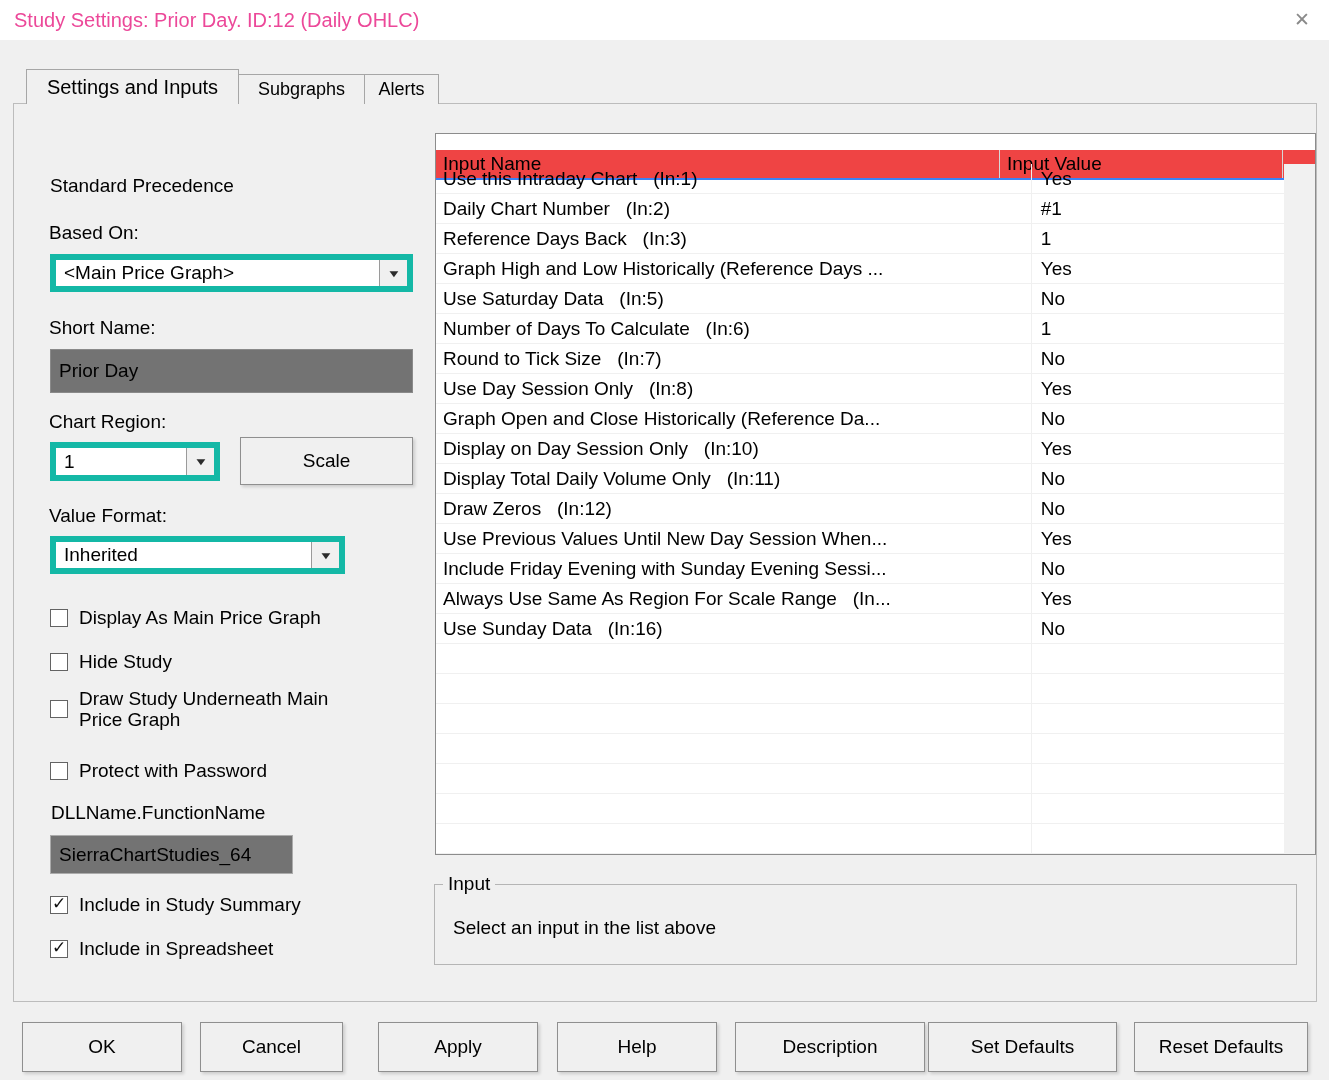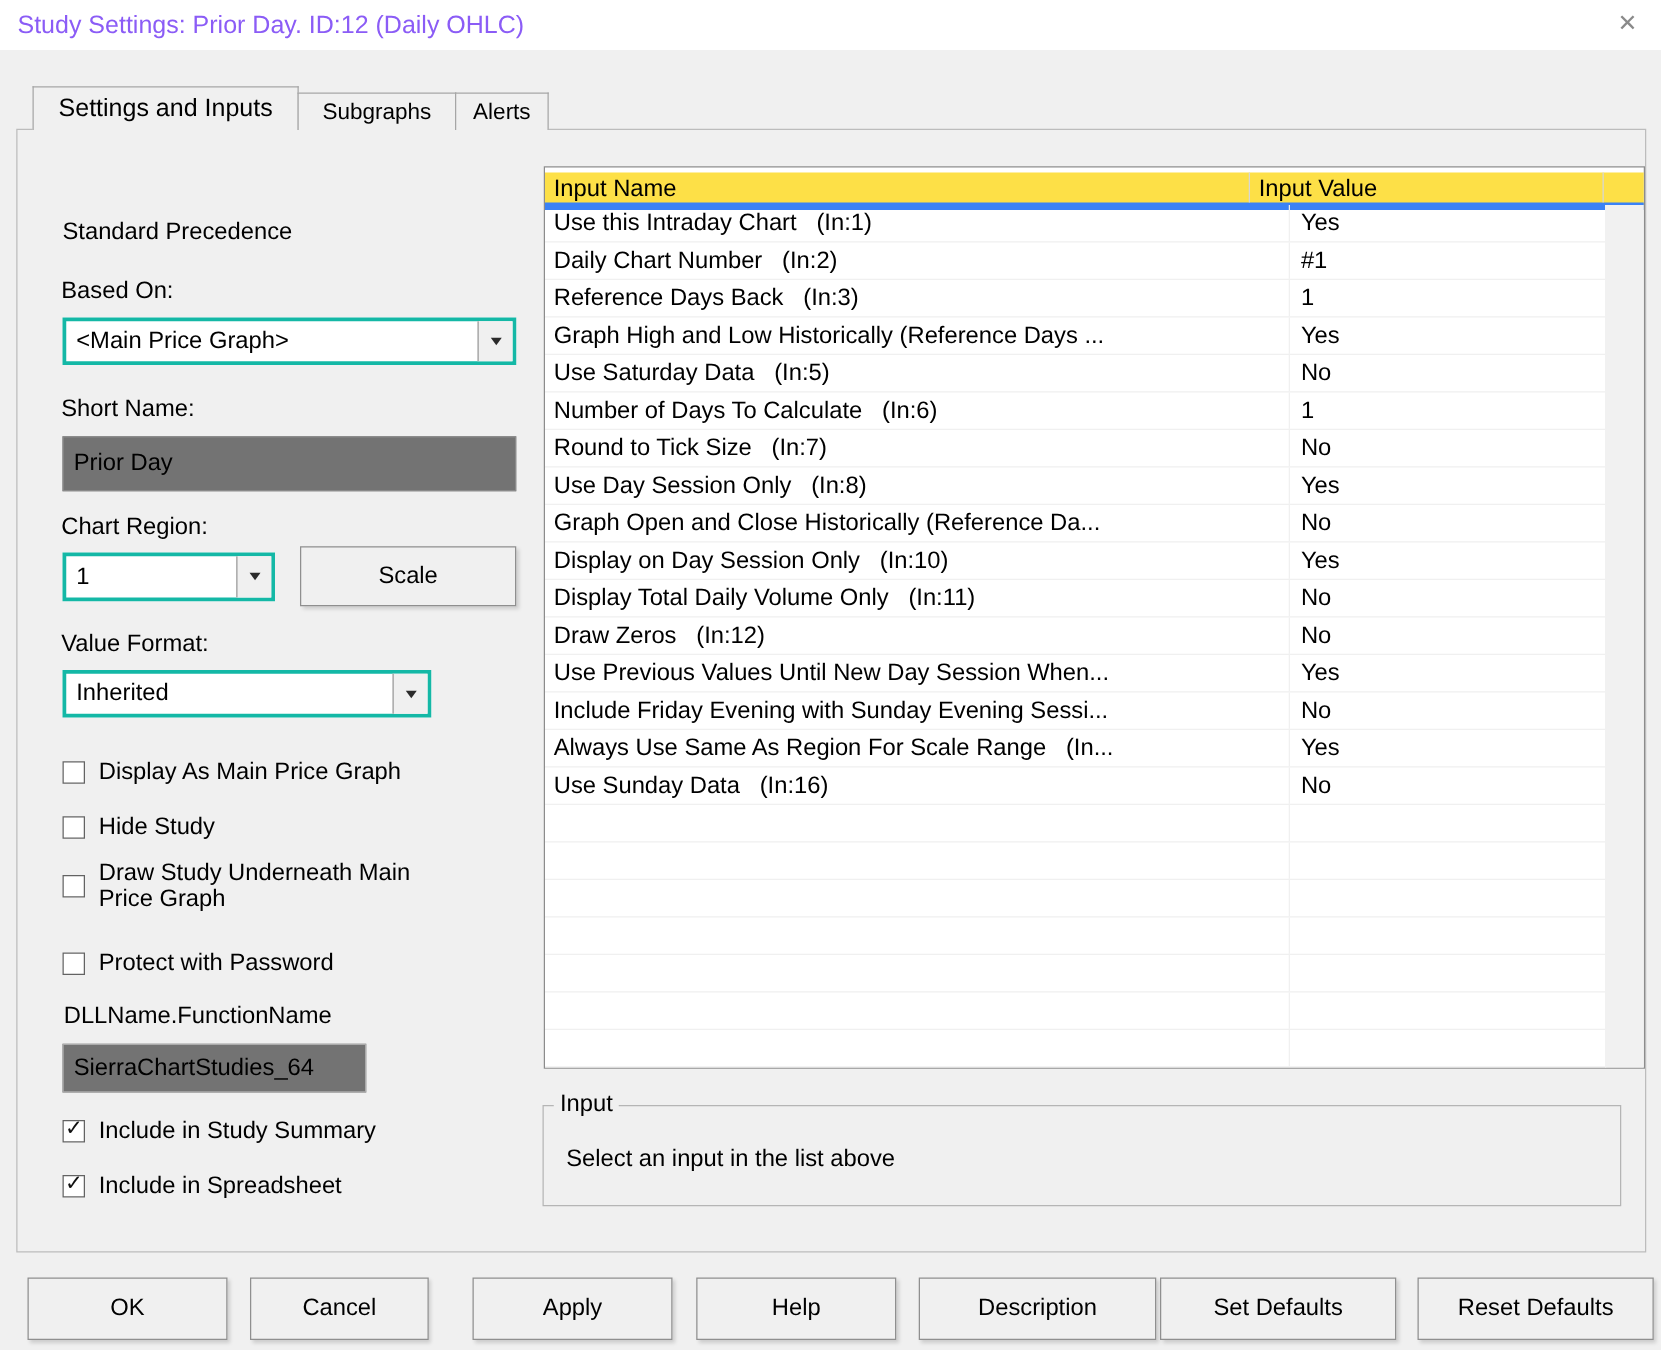--- a/index.html
+++ b/index.html
@@ -1,52 +1,52 @@
 <!DOCTYPE html>
 <html><head>
 <meta charset="utf-8">
 <style>
   html,body{margin:0;padding:0;background:#ffffff;}
   .window{position:relative;width:1329px;height:1080px;background:#f0f0f0;overflow:hidden;
           font-family:"Liberation Sans","DejaVu Sans",sans-serif;color:#000;}
   
   .titlebar{position:absolute;left:0;top:0;width:1329px;height:40px;background:#ffffff;}
-  .titletext{position:absolute;left:14px;top:0;line-height:40px;font-size:20px;color:#8b5cf6;white-space:pre;}
+  .titletext{position:absolute;left:14px;top:0;line-height:40px;font-size:20px;color:#ec4899;white-space:pre;}
   .closebtn{position:absolute;right:12px;top:5px;width:30px;height:30px;text-align:center;line-height:30px;
             color:#8a8a8a;font-size:19px;cursor:default;}
   
   .pane{position:absolute;left:13px;top:103px;width:1304px;height:899px;background:#f0f0f0;
         border:1px solid #bcbcbc;box-sizing:border-box;}
   .tab{position:absolute;box-sizing:border-box;background:#f0f0f0;border:1px solid #a6a6a6;border-bottom:none;
        text-align:center;z-index:2;white-space:nowrap;}
   .tab-active{left:26px;top:69px;width:213px;height:35px;font-size:20px;line-height:34px;}
   .tab-i1{left:238px;top:74px;width:127px;height:30px;font-size:18px;line-height:29px;}
   .tab-i2{left:364px;top:74px;width:75px;height:30px;font-size:18px;line-height:29px;}
   
   .lbl{position:absolute;font-size:19px;white-space:pre;z-index:3;}
-  .combo{position:absolute;background:#fff;border:3px solid #14b8a6;box-sizing:border-box;z-index:3;}
+  .combo{position:absolute;background:#fff;border:6px solid #14b8a6;box-sizing:border-box;z-index:3;}
   .combo .val{position:absolute;left:8px;top:0;bottom:0;right:30px;display:flex;align-items:center;
               font-size:19px;white-space:pre;overflow:hidden;}
   .combo .arrowbox{position:absolute;right:0;top:0;bottom:0;width:27px;background:#f0f0f0;
                    border-left:1px solid #9a9a9a;display:flex;align-items:center;justify-content:center;}
   .combo .arr{font-size:10px;color:#2b2b2b;transform:scaleX(1.5);}
   .textbox{position:absolute;background:#737373;border:1px solid #8a8a8a;box-sizing:border-box;font-size:19px;
            display:flex;align-items:center;padding-left:8px;white-space:pre;z-index:3;}
   .pushbtn{position:absolute;background:#f0f0f0;border:1px solid #8f8f8f;box-sizing:border-box;font-size:19px;
            display:flex;align-items:center;justify-content:center;box-shadow:2px 2px 3px rgba(0,0,0,0.15);z-index:3;}
   .cbrow{position:absolute;display:flex;align-items:center;gap:11px;z-index:3;}
   .cbbox{width:18px;height:18px;background:#fff;border:1px solid #636363;box-sizing:border-box;
          position:relative;flex:none;}
   .cbbox .mark{position:absolute;left:1px;top:-4px;font-size:17px;color:#101010;}
   .cblabel{font-size:19px;line-height:26px;}
   
   .table{position:absolute;left:435px;top:133px;width:881px;height:722px;background:#fff;
          border:1px solid #8c8c8c;box-sizing:border-box;z-index:3;}
-  .thead{position:absolute;left:0;top:4px;right:0;height:30px;background:#fde047;
-         border-bottom:6px solid #3b82f6;box-sizing:border-box;display:flex;}
+  .thead{position:absolute;left:0;top:16px;right:0;height:30px;background:#ef4444;
+         border-bottom:2px solid #3b82f6;box-sizing:border-box;display:flex;}
   .th{box-sizing:border-box;font-size:19px;padding-left:7px;line-height:28px;border-right:1px solid #d6d6d6;
       white-space:pre;overflow:hidden;}
   .th-name{width:564px;}
   .th-value{width:283px;}
   .th-fill{flex:1;border-right:none;}
   .tbody{position:absolute;left:0;top:30px;bottom:0;width:849px;}
   .trow{height:30px;box-sizing:border-box;border-bottom:1px solid #f0f0f0;display:flex;}
   .td{box-sizing:border-box;font-size:19px;line-height:29px;white-space:pre;overflow:hidden;}
   .td-name{width:672px;border-right:1px solid #f0f0f0;padding-left:7px;}
   .td-value{width:285px;padding-left:9px;}
@@ -57,21 +57,21 @@
   .gtitle{position:absolute;left:8px;top:-12px;background:#f0f0f0;padding:0 5px;font-size:19px;}
   .gmsg{position:absolute;left:18px;top:32px;font-size:19px;white-space:pre;}
   
   .bottombtn{top:1022px;height:50px;}
   .b-ok{left:22px;width:160px;}
   .b-cancel{left:200px;width:143px;}
   .b-apply{left:378px;width:160px;}
   .b-help{left:557px;width:160px;}
   .b-desc{left:735px;width:190px;}
   .b-setdef{left:928px;width:189px;}
-  .b-resetdef{left:1134px;width:189px;}
+  .b-resetdef{left:1134px;width:174px;}
 </style>
 </head>
 <body>
 
 <div class="window">
 
   <div class="titlebar">
     <div class="titletext">Study Settings: Prior Day. ID:12 (Daily OHLC)</div>
     <div class="closebtn">✕</div>
   </div>

